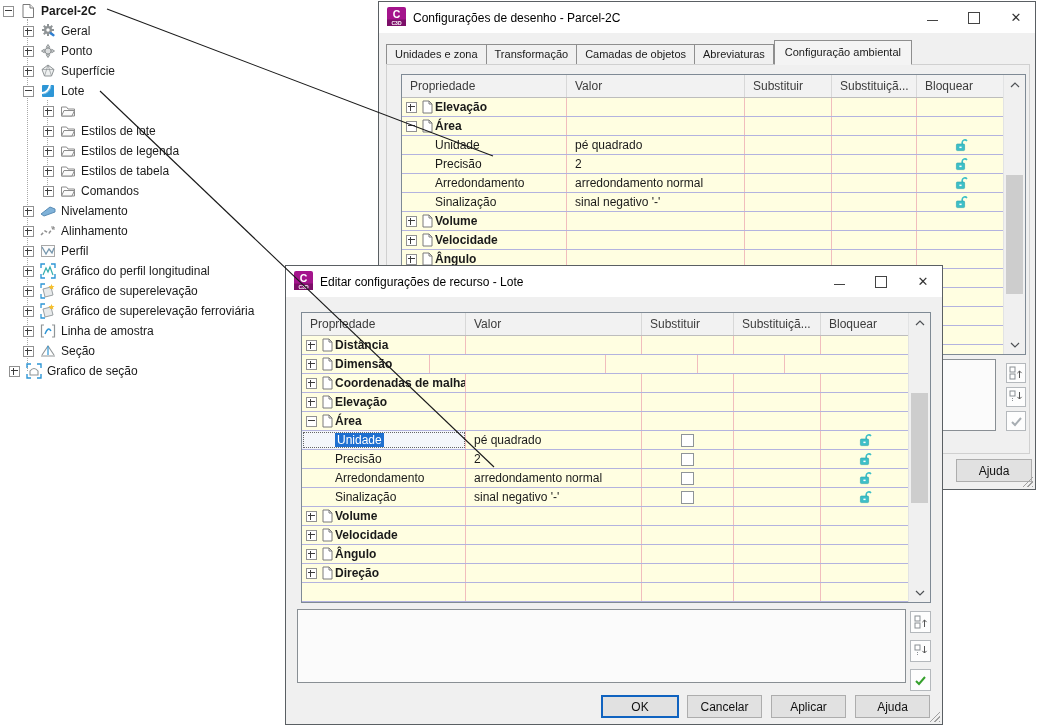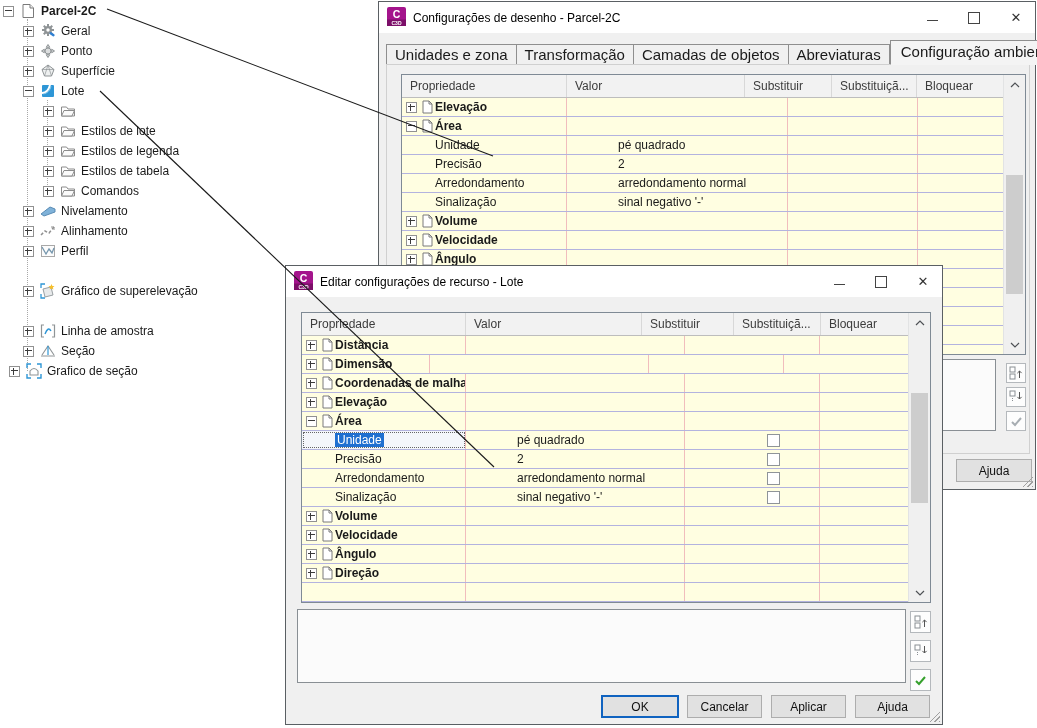--- a/index.html
+++ b/index.html
@@ -19,31 +19,31 @@
   .dlg{position:absolute;background:#f0f0f0;border:1px solid #5a5f63;box-sizing:border-box;}
   .titlebar{height:31px;background:#fff;display:flex;align-items:center;padding-left:8px;position:relative;}
   .titlebar .ttl{margin-left:7px;color:#000;}
   .winbtns{position:absolute;right:10px;top:0;height:31px;display:flex;align-items:center;gap:24px;}
   .wbtn{width:18px;height:18px;display:flex;align-items:center;justify-content:center;color:#333;font-size:13px;}
   .wbtn .minbar{width:11px;height:1px;background:#444;margin-top:6px;}
   .wbtn .maxbox{width:10px;height:10px;border:1px solid #444;}
   
   .tabs{position:absolute;display:flex;align-items:flex-end;height:24px;}
   .tab{height:19px;line-height:19px;padding:0 8px;background:#f0f0f0;border:1px solid #8e8e8e;
-       border-left:none;font-size:15px;white-space:nowrap;}
+       border-left:none;font-size:11px;white-space:nowrap;}
   .tab:first-child{border-left:1px solid #8e8e8e;}
   .tab.active{height:23px;line-height:22px;background:#f4f4f4;border-left:1px solid #8e8e8e;
        border-bottom:1px solid #f4f4f4;position:relative;z-index:3;padding:0 10px;}
   .frame{position:absolute;background:#f0f0f0;border:1px solid #d0d0d0;box-sizing:border-box;}
   
   .tbl{position:absolute;background:#fffee1;border:1px solid #7f8a95;box-sizing:border-box;overflow:hidden;}
   .thead{display:flex;height:22px;background:#f2f2f2;border-bottom:1px solid #bdbdbd;}
   .th{box-sizing:border-box;border-right:1px solid #d8d8d8;padding:4px 0 0 8px;color:#3c3c3c;
       white-space:nowrap;overflow:hidden;flex:none;}
-  .trow{display:flex;height:19px;border-bottom:1px solid #b3b3df;box-sizing:border-box;gap:43px;}
+  .trow{display:flex;height:19px;border-bottom:1px solid #b3b3df;box-sizing:border-box;}
   .td{box-sizing:border-box;border-right:1px solid #f1bdbd;white-space:nowrap;overflow:hidden;
       flex:none;display:flex;align-items:center;}
   .td.cat{font-weight:bold;padding-left:3px;}
   .td.prop{padding-left:33px;}
   .td.val{padding-left:8px;}
   .td.center{justify-content:center;}
   .cb{width:13px;height:13px;background:#fff;border:1px solid #8f9499;box-sizing:border-box;}
   .selcell{background:#f4f6fb;outline:1px dotted #666;outline-offset:-2px;}
   .selcell .hl{background:#1f6fd0;color:#fff;padding:0 2px;}
   .pageicon{margin:0 1px 0 3px;flex:none;}
@@ -205,30 +205,51 @@
       <div class="titem" style="top: 240px; left: 23px;">
         <span class="xbox plus"></span>
         <span class="ticon">
           <svg width="16" height="16" viewBox="0 0 16 16">
             <rect x="1.5" y="2.5" width="13" height="11" fill="#fcfcfc" stroke="#a8a8a8"></rect>
             <path d="M2 4l4 7 3-5 3 4 2-5" stroke="#7596ad" stroke-width="1.3" fill="none"></path>
           </svg>
         </span>
         <span class="lbl">Perfil</span>
       </div>
+      <div class="titem" style="top: 260px; left: 23px;">
+        <span class="xbox plus"></span>
+        <span class="ticon">
+          <svg width="16" height="16" viewBox="0 0 16 16">
+            <path d="M1 5V1h4M11 1h4v4M1 11v4h4M11 15h4v-4" stroke="#2e96d6" stroke-width="1.4" fill="none"></path>
+            <path d="M3 12l3-7 2 4 2-5 3 8" stroke="#35aeae" stroke-width="1.2" fill="none"></path>
+          </svg>
+        </span>
+        <span class="lbl">Gráfico do perfil longitudinal</span>
+      </div>
       <div class="titem" style="top: 280px; left: 23px;">
         <span class="xbox plus"></span>
         <span class="ticon">
           <svg width="16" height="16" viewBox="0 0 16 16">
             <path d="M1 5V1h4M1 11v4h4" stroke="#2e96d6" stroke-width="1.3" fill="none"></path>
             <path d="M3 6l8-2 2 8-8 2z" fill="#e8eaeb" stroke="#9aa0a3"></path>
             <path d="M11.5 1l.9 1.9 2.1.2-1.6 1.4.5 2-1.9-1.1-1.9 1.1.5-2L8.5 3.1l2.1-.2z" fill="#f6c02d"></path>
           </svg>
         </span>
         <span class="lbl">Gráfico de superelevação</span>
+      </div>
+      <div class="titem" style="top: 300px; left: 23px;">
+        <span class="xbox plus"></span>
+        <span class="ticon">
+          <svg width="16" height="16" viewBox="0 0 16 16">
+            <path d="M1 5V1h4M1 11v4h4" stroke="#2e96d6" stroke-width="1.3" fill="none"></path>
+            <path d="M3 6l8-2 2 8-8 2z" fill="#e8eaeb" stroke="#9aa0a3"></path>
+            <path d="M11.5 1l.9 1.9 2.1.2-1.6 1.4.5 2-1.9-1.1-1.9 1.1.5-2L8.5 3.1l2.1-.2z" fill="#f6c02d"></path>
+          </svg>
+        </span>
+        <span class="lbl">Gráfico de superelevação ferroviária</span>
       </div>
       <div class="titem" style="top: 320px; left: 23px;">
         <span class="xbox plus"></span>
         <span class="ticon">
           <svg width="16" height="16" viewBox="0 0 16 16">
             <path d="M4 2H1.5v12H4M12 2h2.5v12H12" stroke="#8f9496" stroke-width="1.2" fill="none"></path>
             <path d="M5 11q3-8 6-3" stroke="#2e96d6" stroke-width="1.4" fill="none"></path>
           </svg>
         </span>
         <span class="lbl">Linha de amostra</span>

